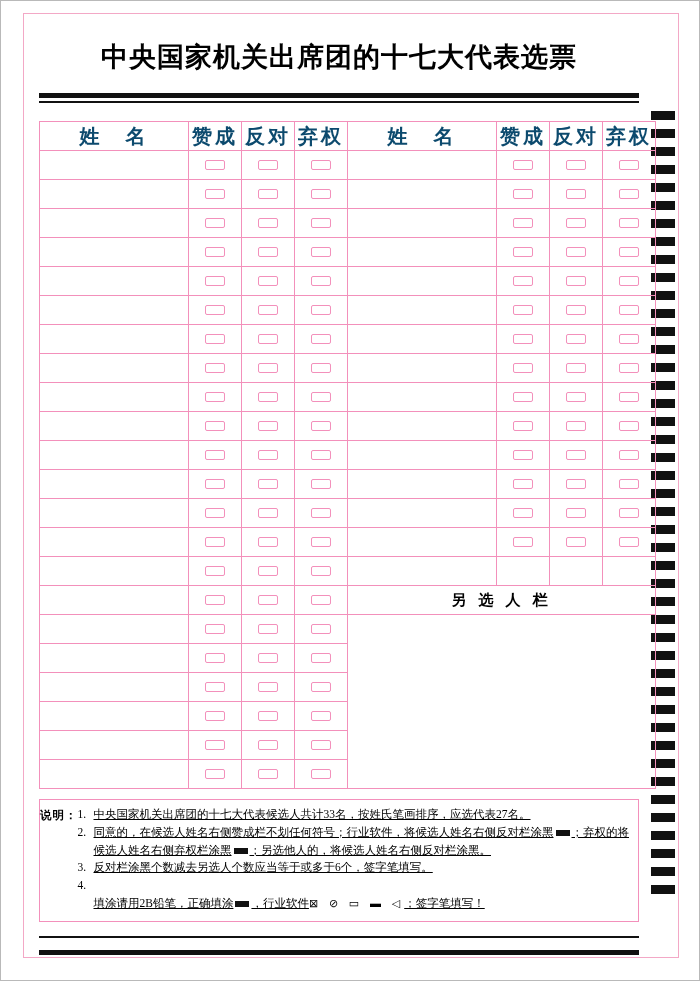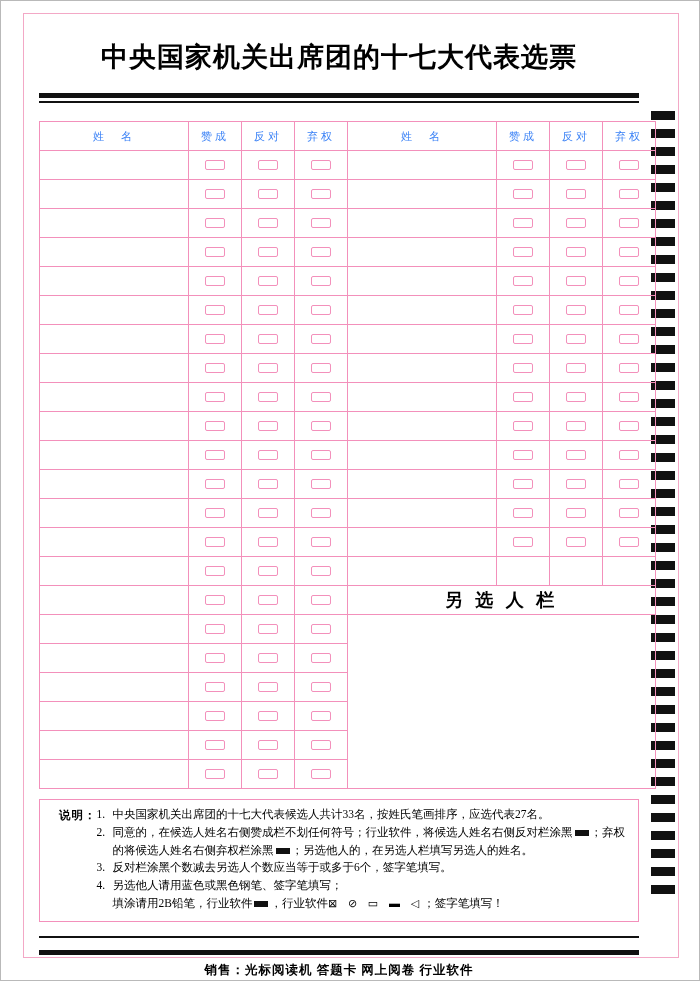--- a/index.html
+++ b/index.html
@@ -70,65 +70,65 @@
   table.ballot td, table.ballot th{
     border:1px solid #f390bb;
     height:28px;
     padding:0;
     text-align:center;
     vertical-align:middle;
   }
   .hdr td{
     height:40px;
     font-family:"Liberation Serif", serif;
-    font-weight:normal;
-    font-size:11px;
+    font-weight:bold;
+    font-size:20px;
     letter-spacing:3px;
-    color:#3b82f6;
+    color:#0c4a6e;
   }
   .col-name{width:148px;}
   .col-opt{width:52px;}
   .bubble{
     display:inline-block;
     width:18px;height:8px;
     border:1px solid #f390bb;
     border-radius:2px;
   }
   .another-label{
-    font-family:Liberation Serif, serif;
+    font-family:Liberation Sans, sans-serif;
     font-weight:bold;
-    font-size:18px;
+    font-size:15px;
     letter-spacing:4px;
   }
 
   .notes{
     margin-top:10px;
     width:600px;
     border:1px solid #f390bb;
     box-sizing:border-box;
-    padding:6px 8px 8px 19px;
+    padding:6px 8px 8px 0;
     display:flex;
     font-family:"Liberation Serif", serif;
     font-size:11.5px;
     line-height:1.55;
   }
   .notes-label{
     font-weight:bold;
     white-space:nowrap;
     padding-top:1px;
     letter-spacing:1px;
   }
   .notes-list{
     margin:0;padding:0;list-style:none;flex:1;
   }
   .notes-list li{
     display:flex;
   }
   .notes-num{width:16px;flex:none;}
-  .notes-txt{flex:1;}
+  .notes-txt{flex:1;text-decoration:underline;}
   .blk{
     display:inline-block;width:14px;height:6px;background:#111;
     vertical-align:middle;margin:0 2px;
   }
   .badmarks{
     display:inline-block;letter-spacing:4px;font-size:11px;
   }
 
   .footer-rules{margin-top:14px;}
   .footer{
@@ -413,33 +413,32 @@
 
     <div class="notes">
       <div class="notes-label">说明：</div>
       <ul class="notes-list">
         <li>
           <span class="notes-num">1.</span>
           <span class="notes-txt">中央国家机关出席团的十七大代表候选人共计33名，按姓氏笔画排序，应选代表27名。</span>
         </li>
         <li>
           <span class="notes-num">2.</span>
-          <span class="notes-txt"><span>同意的，在候选人姓名右侧赞成栏不划任何符号；行业软件，将候选人姓名右侧反对栏涂黑</span><span class="blk"></span><span>；弃权的将候选人姓名右侧弃权栏涂黑</span><span class="blk"></span><span>；另选他人的，在另选人栏填写另选人的姓名。</span></span>
+          <span class="notes-txt"><span>同意的，在候选人姓名右侧赞成栏不划任何符号；行业软件，将候选人姓名右侧反对栏涂黑</span><span class="blk"></span><span>；弃权的将候选人姓名右侧弃权栏涂黑</span><span class="blk"></span><span>；另选他人的，将候选人姓名右侧反对栏涂黑。</span></span>
         </li>
         <li>
           <span class="notes-num">3.</span>
           <span class="notes-txt">反对栏涂黑个数减去另选人个数应当等于或多于6个，签字笔填写。</span>
         </li>
         <li>
           <span class="notes-num">4.</span>
-          <span class="notes-txt"><span>另选他人请用蓝色或黑色钢笔、签字笔填写；</span><br><span>填涂请用2B铅笔，行业软件</span><span class="blk"></span><span>，行业软件</span><span class="badmarks">⊠ ⊘ ▭ ▬ ◁</span><span>；签字笔填写！</span></span>
+          <span class="notes-txt"><br><span>填涂请用2B铅笔，正确填涂</span><span class="blk"></span><span>，行业软件</span><span class="badmarks">⊠ ⊘ ▭ ▬ ◁</span><span>；签字笔填写！</span></span>
         </li>
       </ul>
     </div>
 
     <div class="footer-rules">
       <div class="rule-thin"></div>
       <div class="rule-thick"></div>
     </div>
 
-    <div class="footer">销售：光标阅读机  答题卡  网上阅卷  行业软件</div>
   </div>
 </div>
 
 </body></html>

